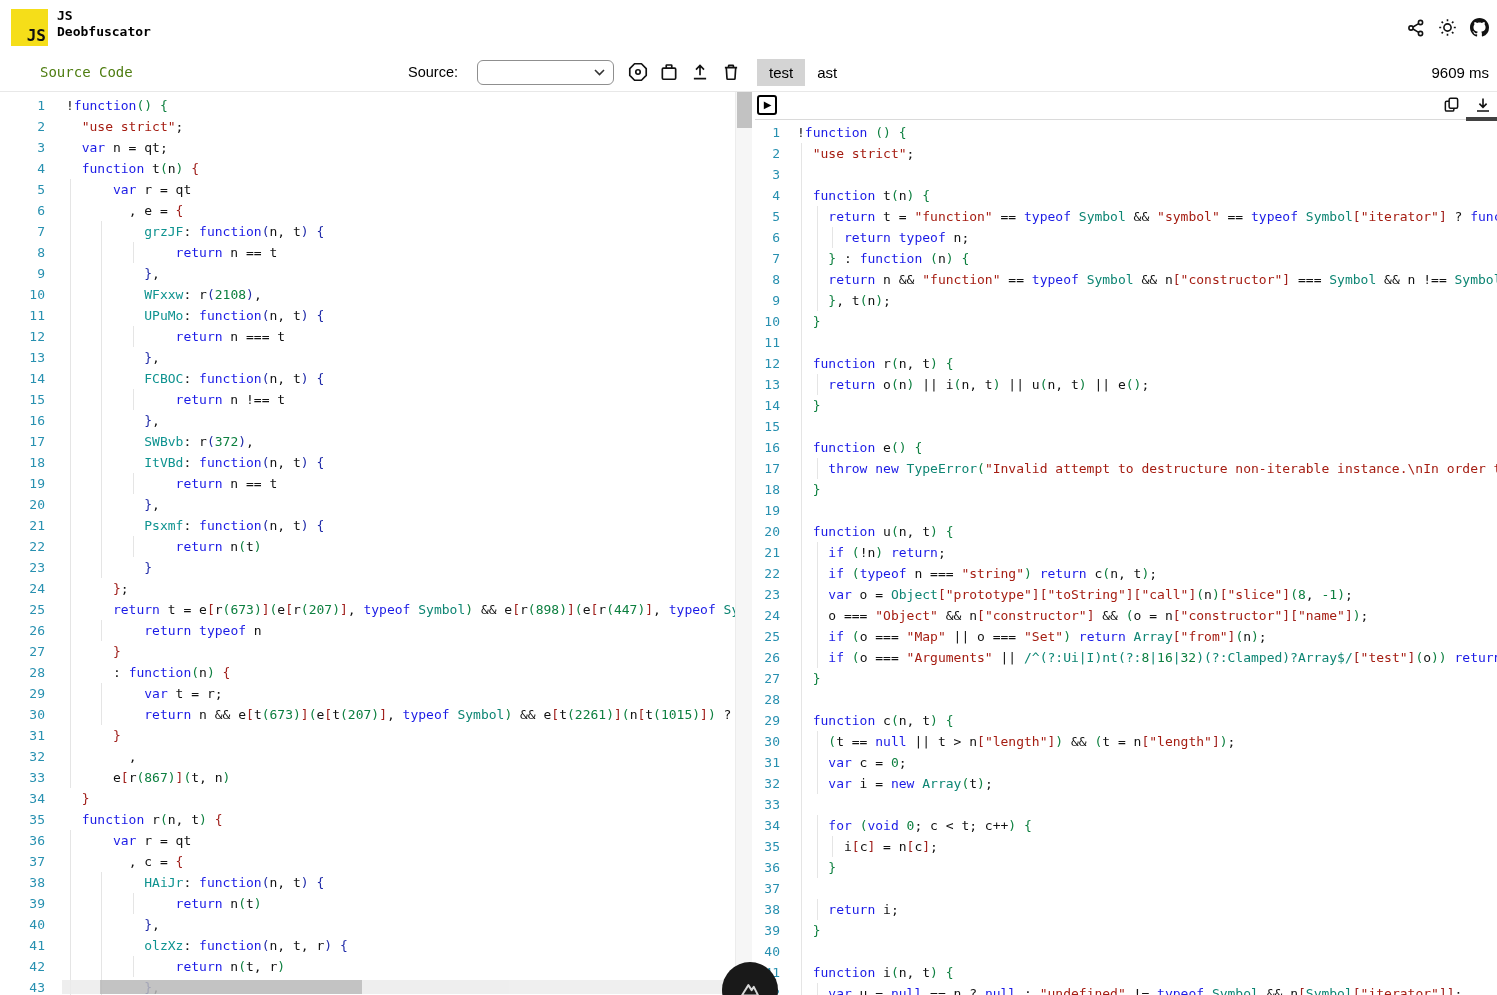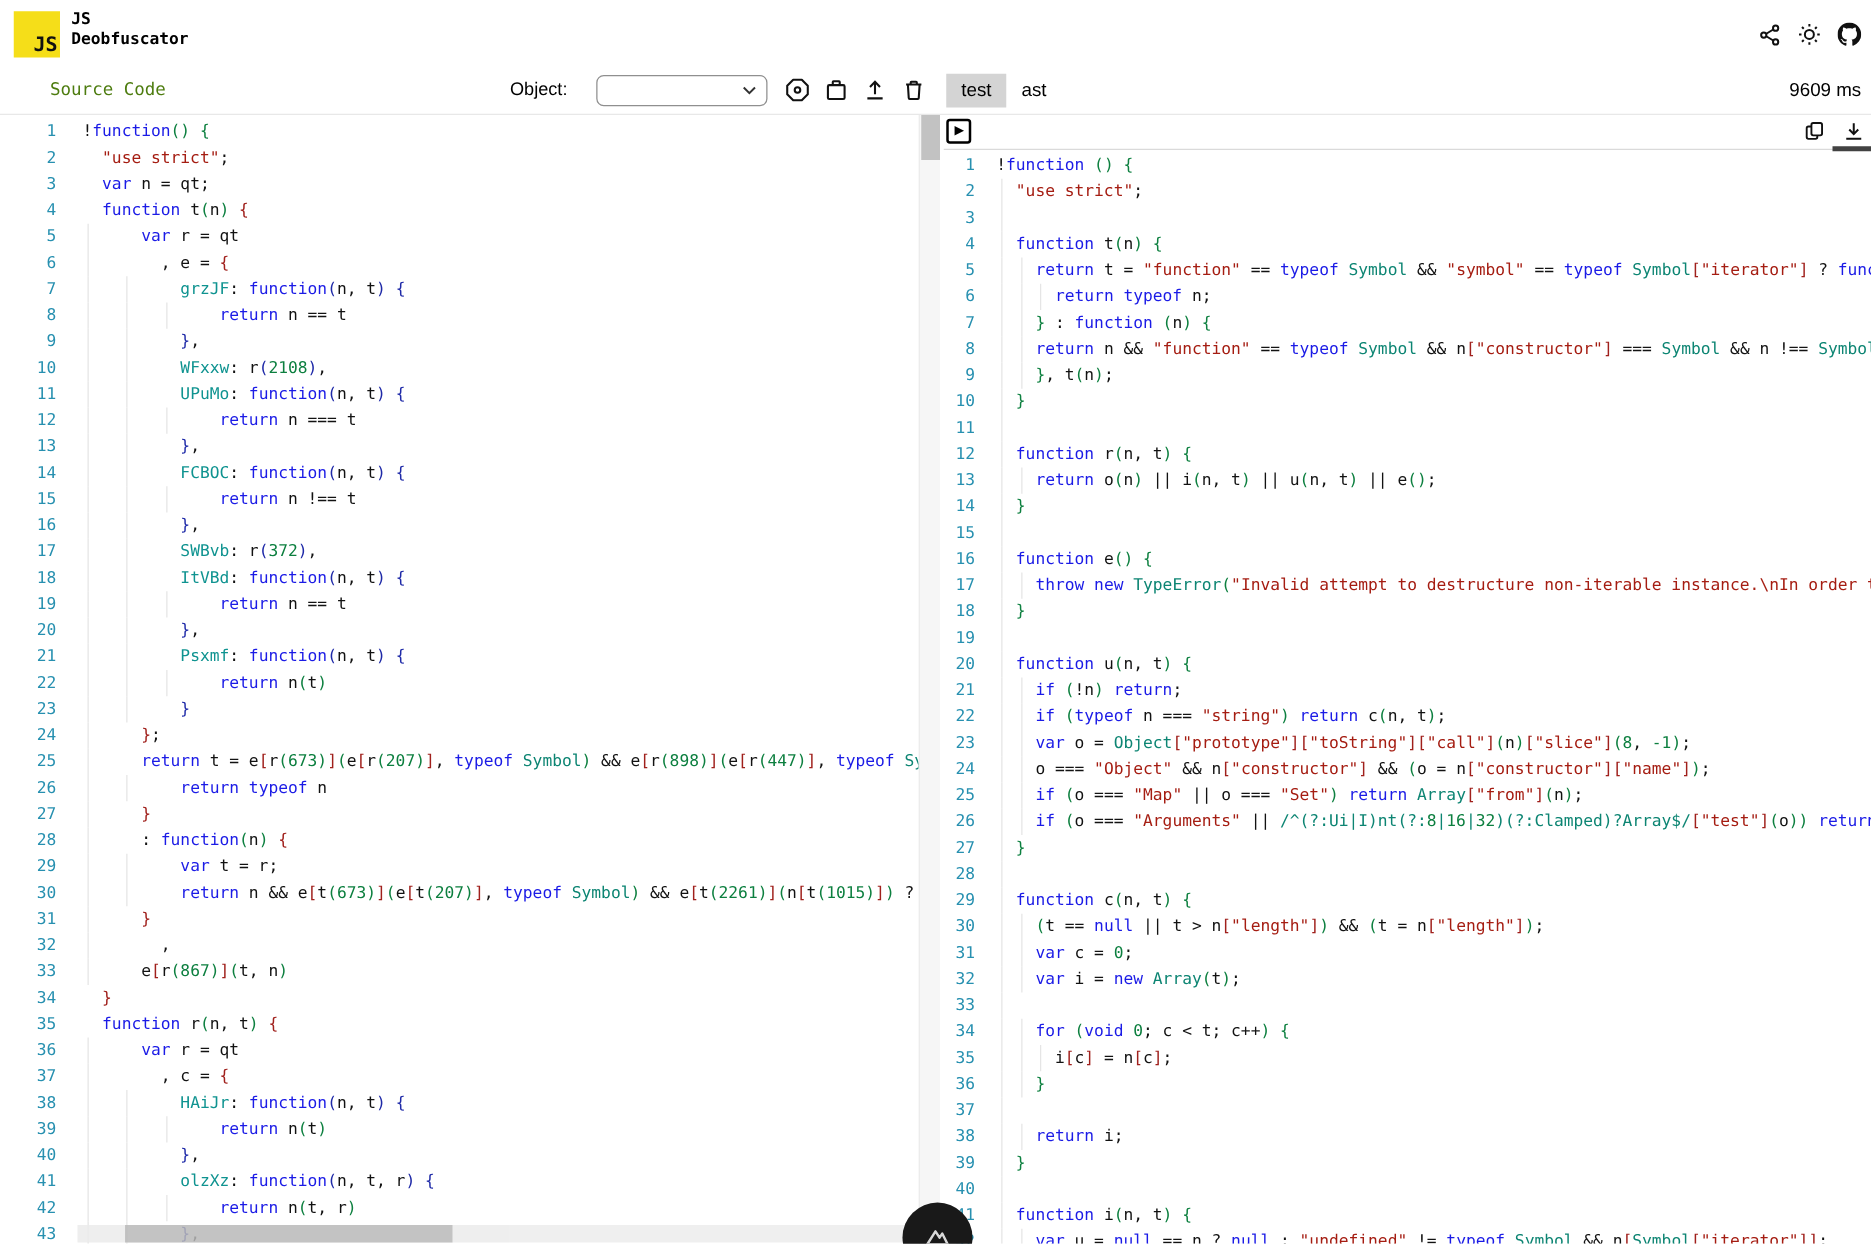--- a/index.html
+++ b/index.html
@@ -119,21 +119,21 @@
     <div class="hicon">
       <svg width="19" height="19" viewBox="0 0 16 16" fill="#111">
         <path d="M8 0C3.58 0 0 3.58 0 8c0 3.54 2.29 6.53 5.47 7.59.4.07.55-.17.55-.38 0-.19-.01-.82-.01-1.49-2.01.37-2.53-.49-2.69-.94-.09-.23-.48-.94-.82-1.13-.28-.15-.68-.52-.01-.53.63-.01 1.08.58 1.23.82.72 1.21 1.87.87 2.33.66.07-.52.28-.87.51-1.07-1.78-.2-3.64-.89-3.64-3.95 0-.87.31-1.59.82-2.15-.08-.2-.36-1.02.08-2.12 0 0 .67-.21 2.2.82.64-.18 1.32-.27 2-.27s1.36.09 2 .27c1.53-1.04 2.2-.82 2.2-.82.44 1.1.16 1.92.08 2.12.51.56.82 1.27.82 2.15 0 3.07-1.87 3.75-3.65 3.95.29.25.54.73.54 1.48 0 1.07-.01 1.93-.01 2.2 0 .21.15.46.55.38A8.01 8.01 0 0 0 16 8c0-4.42-3.58-8-8-8z"></path>
       </svg>
     </div>
   </div>
 </div>
 
 <div class="toolbar">
   <div class="src-label">Source Code</div>
-  <div class="ex-label">Object:</div>
+  <div class="ex-label">Source:</div>
   <div class="ex-select">
     <span></span>
     <svg width="11" height="7" viewBox="0 0 11 7" fill="none" stroke="#333" stroke-width="1.6">
         <path d="M1 1l4.5 4.5L10 1"></path>
       </svg>
   </div>
   <div class="tb-icons">
     <div class="ticon">
       <svg width="20" height="20" viewBox="0 0 18 18" fill="none" stroke="#111" stroke-width="1.5">
         <path d="M5.9 1.6h6.2l4.3 4.3v6.2l-4.3 4.3H5.9l-4.3-4.3V5.9z" stroke-linejoin="round"></path>

